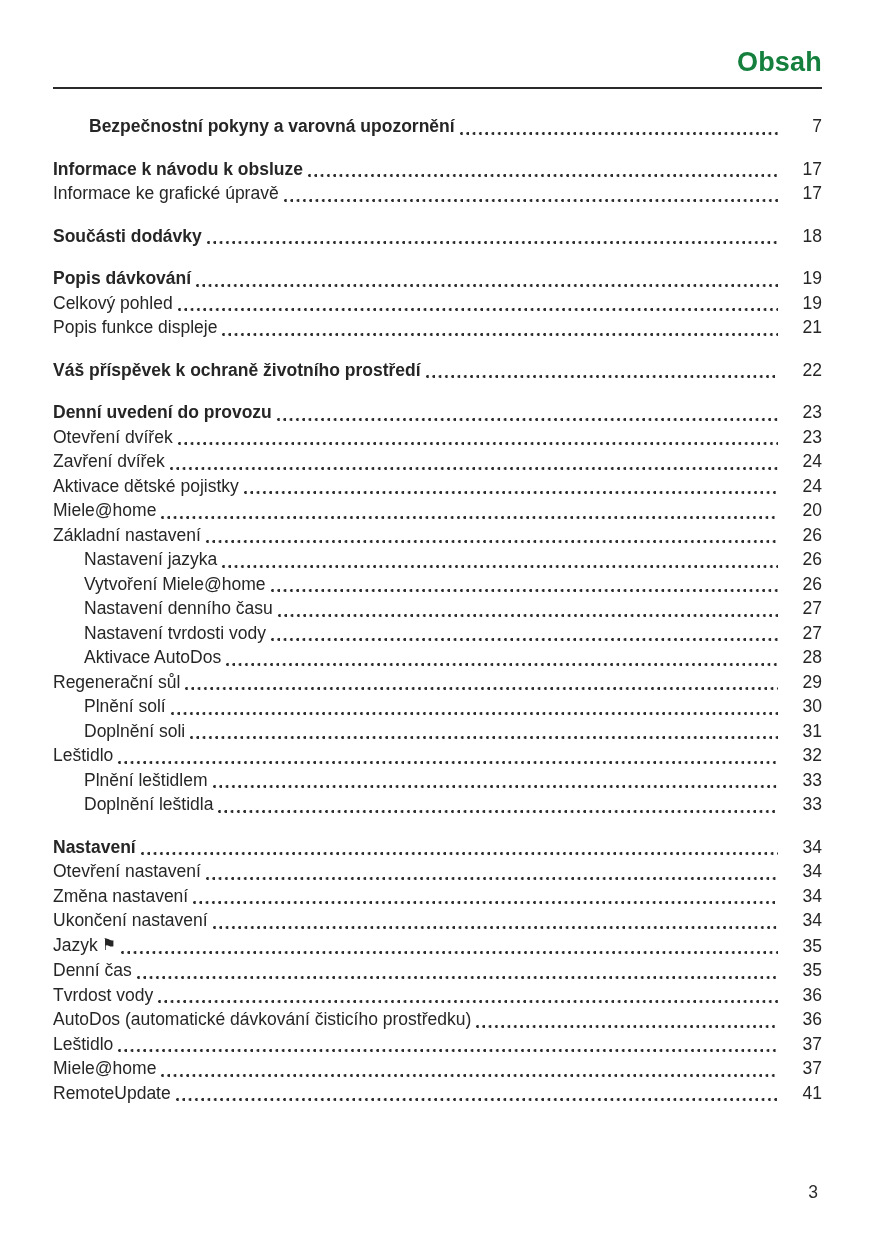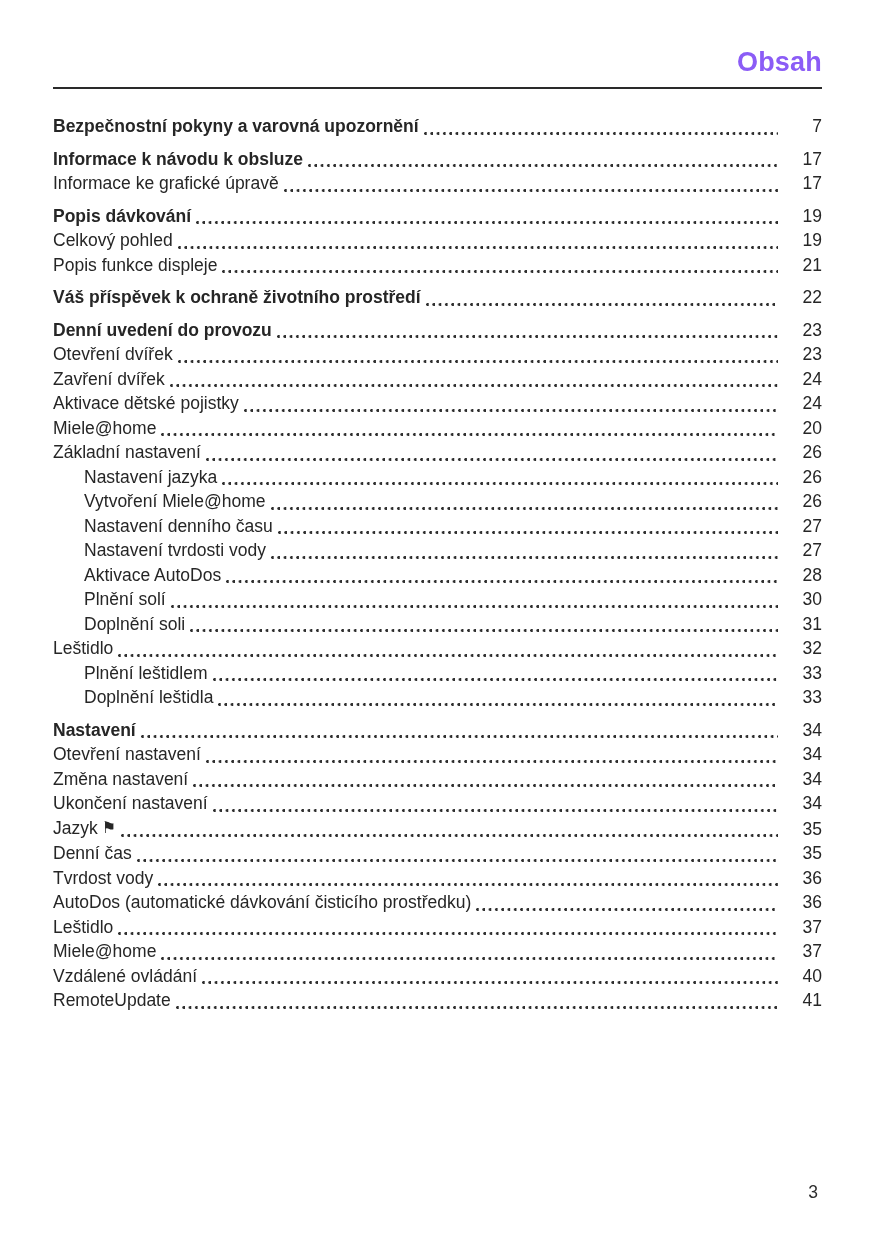--- a/index.html
+++ b/index.html
@@ -22,36 +22,37 @@
     left: 53px;
     right: 52px;
     top: 46px;
   }
   .doc-title {
     margin: 0;
     text-align: right;
     font-size: 27px;
     font-weight: bold;
     line-height: 32px;
-    color: #8b5cf6;
+    color: #15803d;
     letter-spacing: 0.2px;
   }
   .title-rule {
     border: none;
     border-top: 2px solid #2a2a2a;
     margin: 9px 0 0 0;
   }
   .toc {
     margin-top: 25px;
   }
   .toc-group {
-    margin-top: 8px;
+    margin-top: 18px;
   }
   .toc-group:first-child {
     margin-top: 0;
+    margin-left: 36px;
   }
   .toc-row {
     display: flex;
     align-items: flex-end;
     font-size: 17.5px;
     line-height: 24.5px;
     white-space: nowrap;
   }
   .toc-row.bold .toc-label {
     font-weight: bold;
@@ -122,20 +123,27 @@
             <span class="pagenum">17</span>
           </div>
           <div class="toc-row">
             <span class="toc-label">Informace ke grafické úpravě</span>
             <span class="leader"></span>
             <span class="pagenum">17</span>
           </div>
         </div>
         <div class="toc-group">
           <div class="toc-row bold">
+            <span class="toc-label">Součásti dodávky</span>
+            <span class="leader"></span>
+            <span class="pagenum">18</span>
+          </div>
+        </div>
+        <div class="toc-group">
+          <div class="toc-row bold">
             <span class="toc-label">Popis dávkování</span>
             <span class="leader"></span>
             <span class="pagenum">19</span>
           </div>
           <div class="toc-row">
             <span class="toc-label">Celkový pohled</span>
             <span class="leader"></span>
             <span class="pagenum">19</span>
           </div>
           <div class="toc-row">
@@ -200,20 +208,25 @@
           <div class="toc-row indent">
             <span class="toc-label">Nastavení tvrdosti vody</span>
             <span class="leader"></span>
             <span class="pagenum">27</span>
           </div>
           <div class="toc-row indent">
             <span class="toc-label">Aktivace AutoDos</span>
             <span class="leader"></span>
             <span class="pagenum">28</span>
           </div>
+          <div class="toc-row">
+            <span class="toc-label">Regenerační sůl</span>
+            <span class="leader"></span>
+            <span class="pagenum">29</span>
+          </div>
           <div class="toc-row indent">
             <span class="toc-label">Plnění solí</span>
             <span class="leader"></span>
             <span class="pagenum">30</span>
           </div>
           <div class="toc-row indent">
             <span class="toc-label">Doplnění soli</span>
             <span class="leader"></span>
             <span class="pagenum">31</span>
           </div>
@@ -276,25 +289,20 @@
           </div>
           <div class="toc-row">
             <span class="toc-label">Leštidlo</span>
             <span class="leader"></span>
             <span class="pagenum">37</span>
           </div>
           <div class="toc-row">
             <span class="toc-label">Miele@home</span>
             <span class="leader"></span>
             <span class="pagenum">37</span>
-          </div>
-          <div class="toc-row">
-            <span class="toc-label">Vzdálené ovládání</span>
-            <span class="leader"></span>
-            <span class="pagenum">40</span>
           </div>
           <div class="toc-row">
             <span class="toc-label">RemoteUpdate</span>
             <span class="leader"></span>
             <span class="pagenum">41</span>
           </div>
         </div>
       </div>
   </div>
   <div class="footer-pagenum">3</div>

